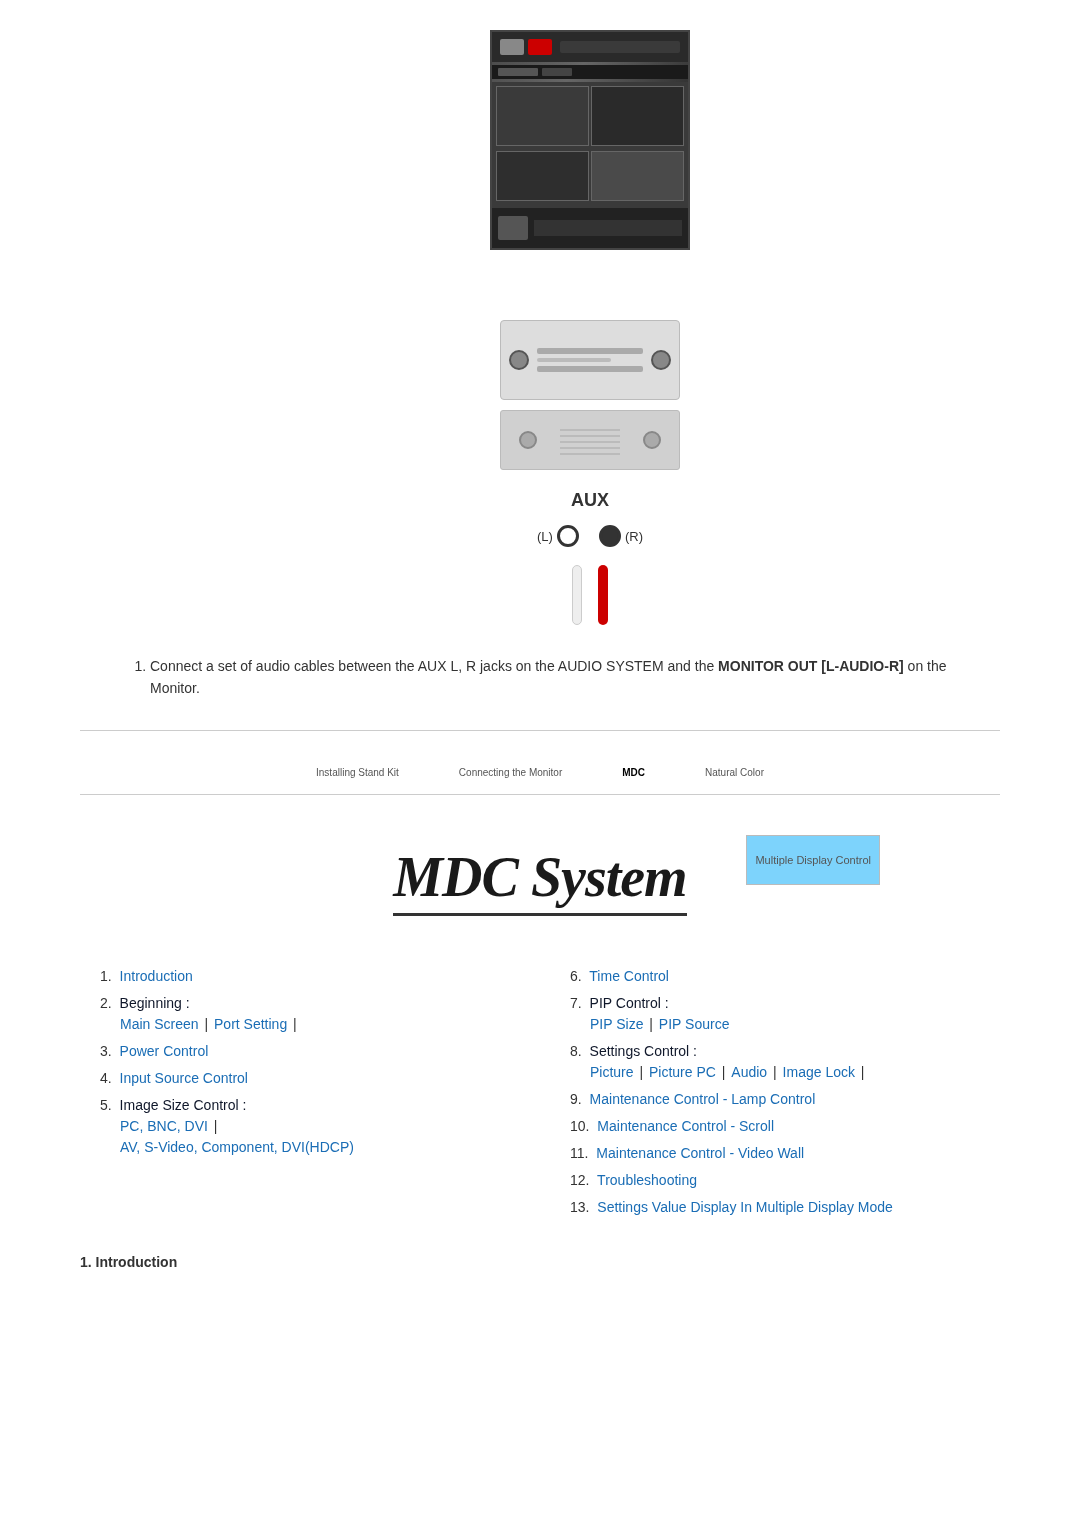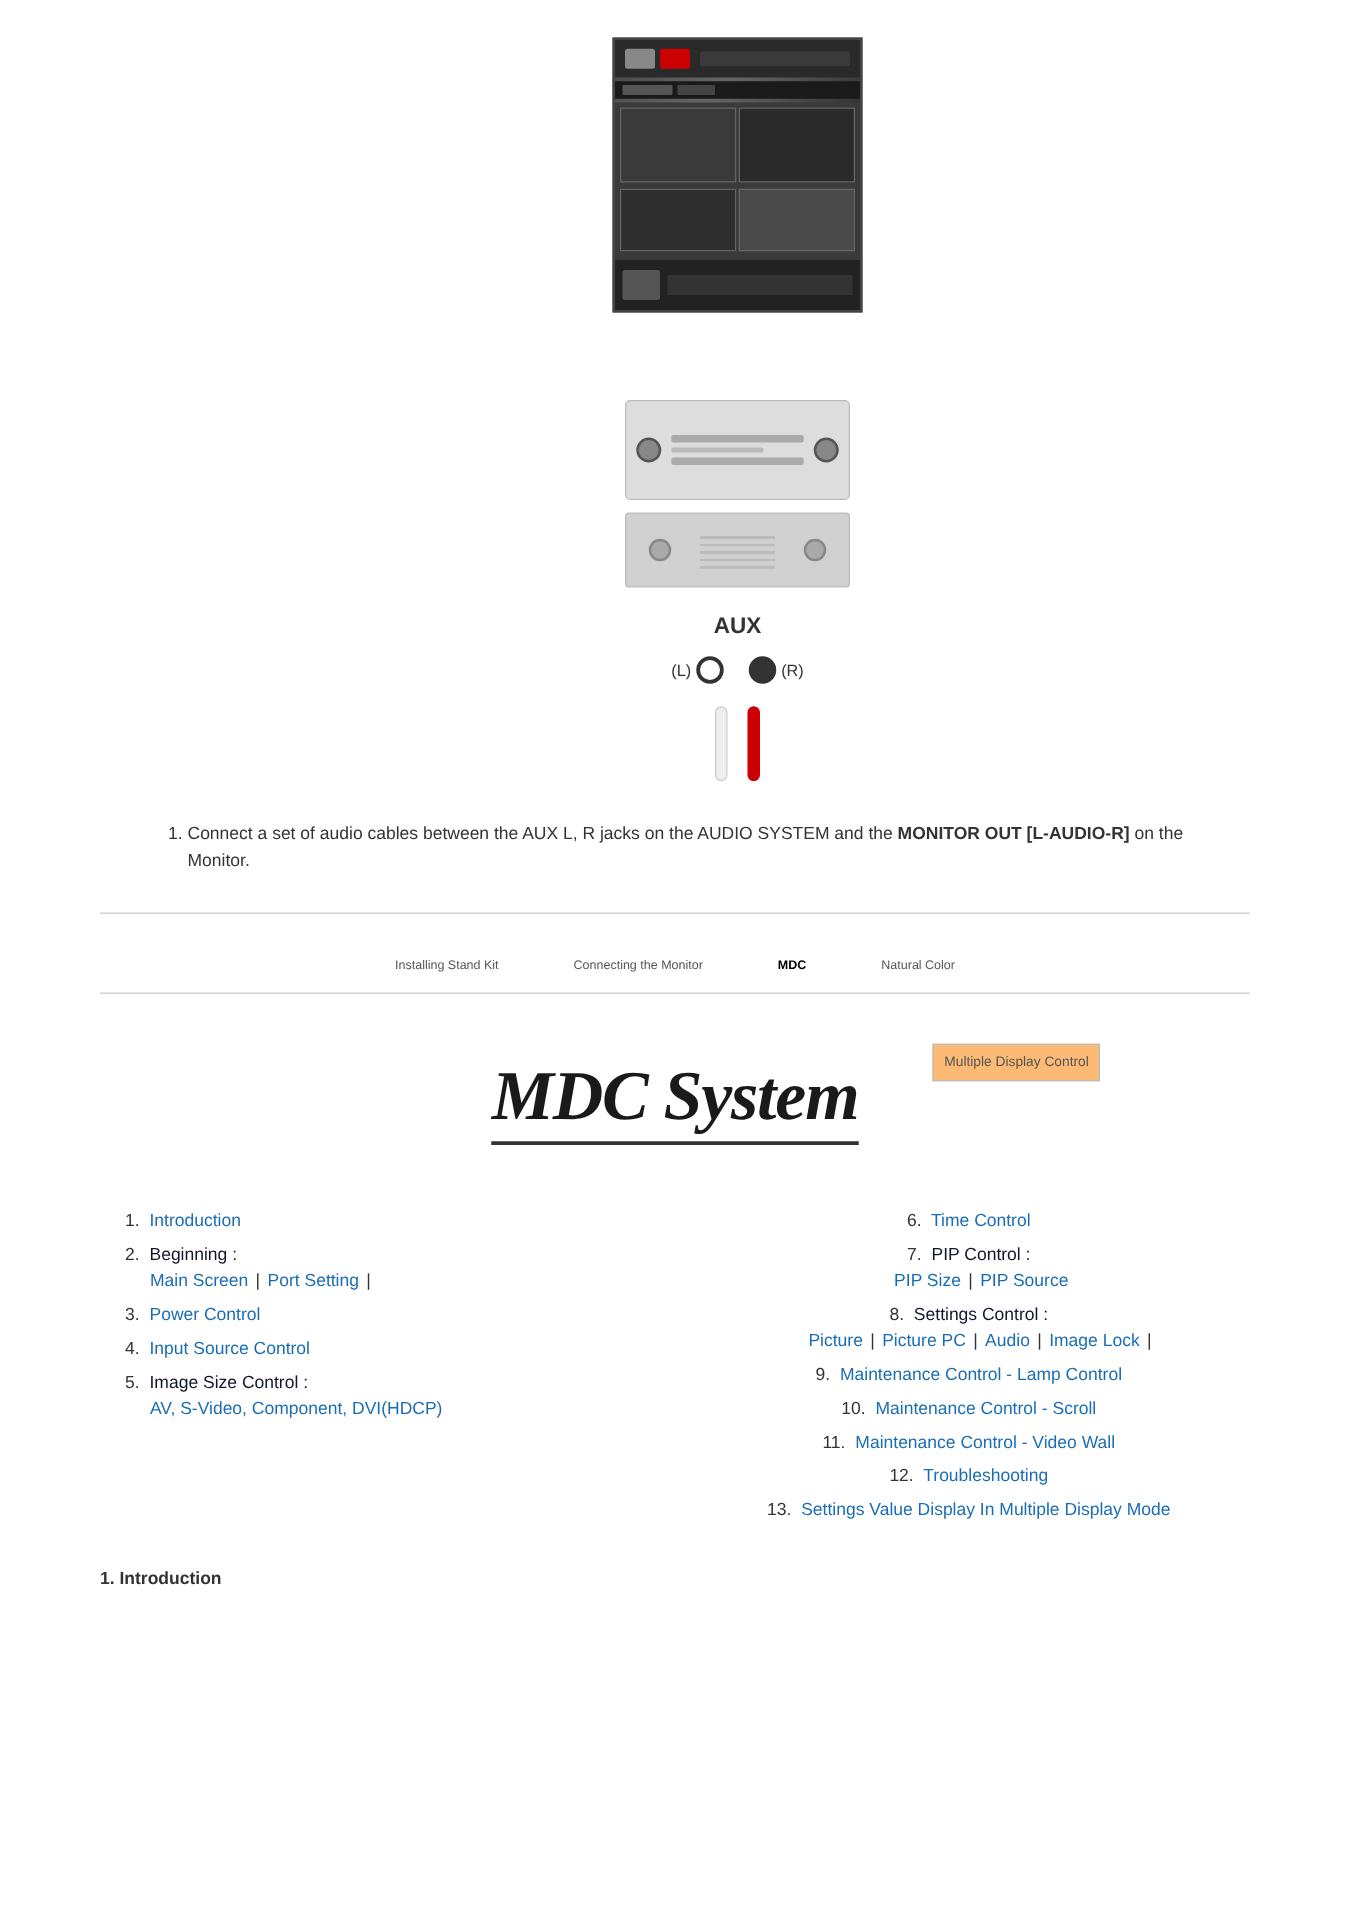--- a/index.html
+++ b/index.html
@@ -199,24 +199,24 @@
     .mdc-logo-area {
       text-align: center;
       margin-bottom: 30px;
       position: relative;
       padding: 20px 0;
     }
     .mdc-badge {
       position: absolute;
       top: 10px;
       right: 120px;
-      background: #fdba74;
+      background: #7dd3fc;
       border: 1px solid #bbb;
       font-size: 11px;
-      padding: 8px 8px;
+      padding: 18px 8px;
       color: #555;
     }
     .mdc-system-text {
       font-size: 56px;
       font-weight: bold;
       color: #1a1a1a;
       font-style: italic;
       font-family: 'Times New Roman', serif;
       border-bottom: 3px solid #333;
       display: inline-block;
@@ -229,21 +229,20 @@
       display: flex;
       gap: 60px;
       margin-bottom: 30px;
       padding: 0 20px;
     }
     .toc-left {
       flex: 1;
     }
     .toc-right {
       flex: 1;
-      text-align: center;
     }
     .toc-list {
       list-style: none;
       padding: 0;
     }
     .toc-list li {
       margin-bottom: 6px;
       font-size: 14px;
       line-height: 1.5;
     }
@@ -393,20 +392,24 @@
         </li>
 
         <li>
           <span class="num">4.</span>
           <a class="toc-link">Input Source Control</a>
         </li>
 
         <li>
           <span class="num">5.</span>
           <span class="toc-plain">Image Size Control :</span>
+          <div class="toc-sub">
+            <a class="toc-link">PC, BNC, DVI</a>
+            <span class="toc-separator"> |</span>
+          </div>
           <div class="toc-sub">
             <a class="toc-link">AV, S-Video, Component, DVI(HDCP)</a>
           </div>
         </li>
 
       </ul>
     </div>
 
     <div class="toc-right">
       <ul class="toc-list">

